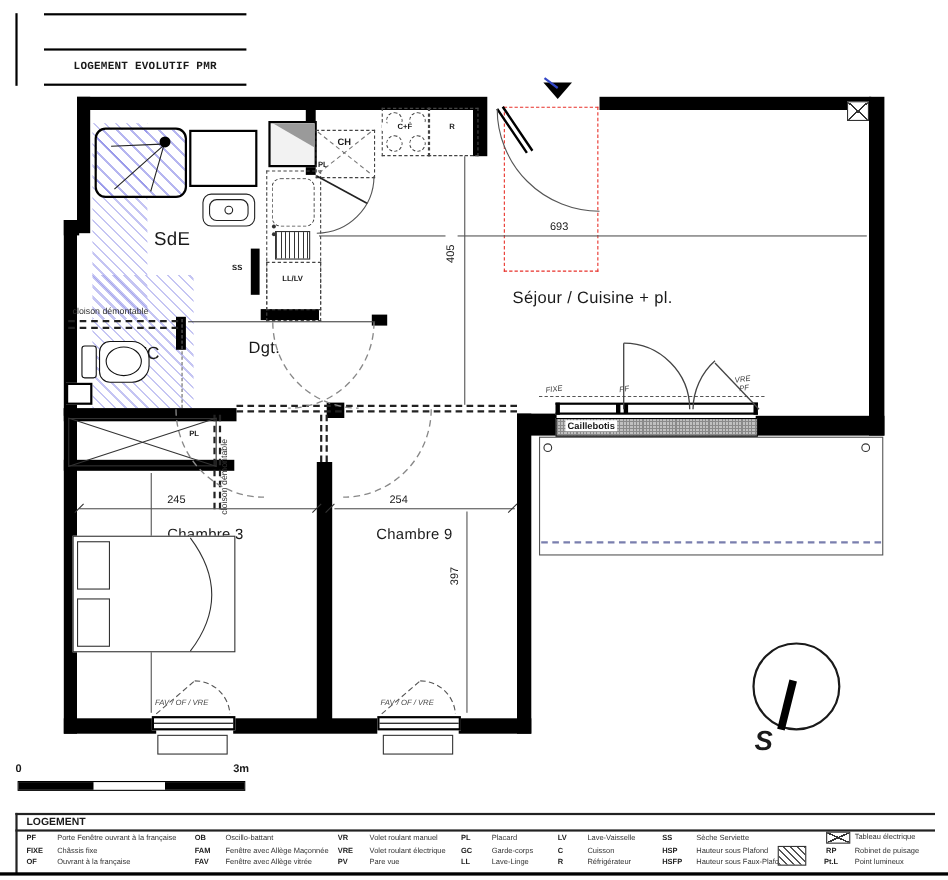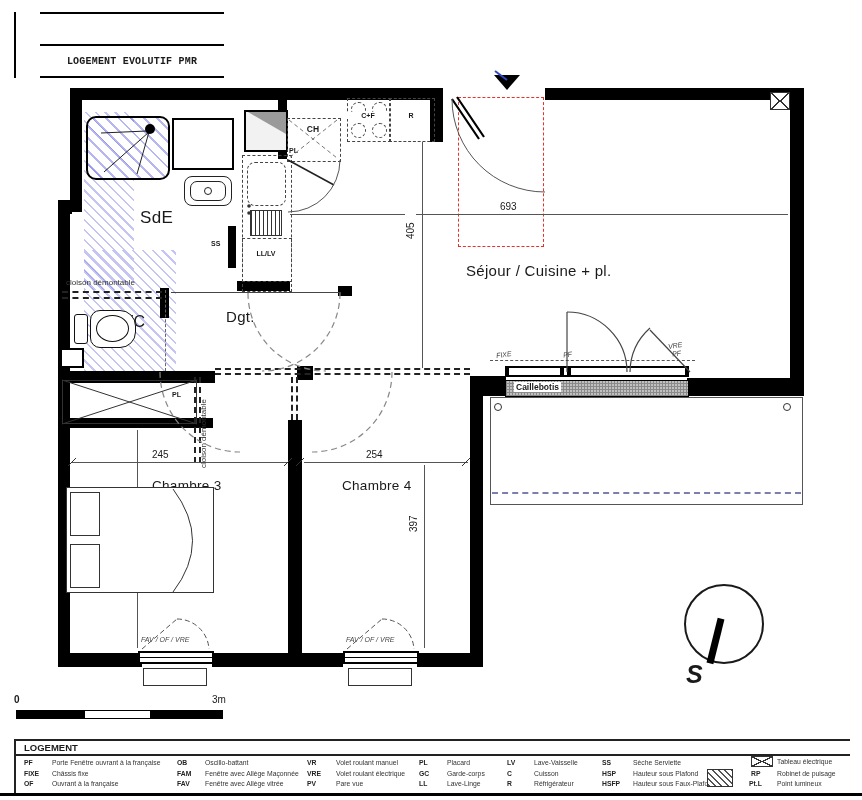--- a/index.html
+++ b/index.html
@@ -110,32 +110,32 @@
   <div class="abs" style="left:458px;top:97px;width:86px;height:150px;border:1.5px dashed #e8312a;box-sizing:border-box;"></div>
 
   <div class="hl" style="left:290px;top:214px;width:498px;"></div>
   <div class="lbl dim" style="left:498px;top:201px;">693</div>
   <div class="vl" style="left:422px;top:142px;height:226px;"></div>
   <div class="lbl dim vtxt" style="left:405px;top:205px;height:32px;padding:2px 0;">405</div>
 
   <div class="hl" style="left:72px;top:462px;width:216px;"></div>
   <div class="hl" style="left:304px;top:462px;width:164px;"></div>
   <div class="lbl dim" style="left:150px;top:449px;">245</div>
-  <div class="lbl dim" style="left:364px;top:449px;">254</div>
+  <div class="lbl dim" style="left:352px;top:449px;">254</div>
   <div class="vl" style="left:137px;top:430px;height:218px;"></div>
   <div class="vl" style="left:424px;top:465px;height:183px;"></div>
   <div class="lbl dim vtxt" style="left:121px;top:496px;height:32px;padding:2px 0;">397</div>
   <div class="lbl dim vtxt" style="left:408px;top:498px;height:32px;padding:2px 0;">397</div>
 
   <div class="lbl room" style="left:140px;top:208px;font-size:17px;">SdE</div>
   <div class="lbl room" style="left:118px;top:313px;font-size:16px;">WC</div>
   <div class="lbl room" style="left:226px;top:308px;">Dgt.</div>
   <div class="lbl room" style="left:452px;top:262px;margin-left:14px;">Séjour / Cuisine + pl.</div>
   <div class="lbl room" style="left:152px;top:478px;font-size:13.5px;">Chambre 3</div>
-  <div class="lbl room" style="left:342px;top:478px;font-size:13.5px;">Chambre 4</div>
+  <div class="lbl room" style="left:342px;top:478px;font-size:13.5px;">Chambre 9</div>
   <div class="lbl room" style="left:604px;top:432px;">Terrasse</div>
 
   <div class="lbl" style="left:66px;top:278px;font-size:8px;color:#333;">cloison démontable</div>
   <div class="lbl vtxt" style="left:199px;top:378px;height:90px;font-size:8px;color:#333;">cloison démontable</div>
 
   <div class="abs" style="left:74px;top:314px;width:14px;height:30px;border:1.5px solid #111;border-radius:3px;box-sizing:border-box;background:#fff;"></div>
   <div class="abs" style="left:90px;top:310px;width:46px;height:38px;border:1.5px solid #111;border-radius:10px 16px 16px 10px;box-sizing:border-box;background:#fff;"></div>
   <div class="abs" style="left:96px;top:315px;width:33px;height:27px;border:1px solid #111;border-radius:50%;box-sizing:border-box;"></div>
 
   <div class="abs" style="left:62px;top:380px;width:135px;height:44px;border:1px solid #333;box-sizing:border-box;"></div>
@@ -174,21 +174,21 @@
   <div class="lbl it" style="left:496px;top:351px;font-size:7px;transform:rotate(-8deg);">FIXE</div>
   <div class="lbl it" style="left:563px;top:351px;font-size:7px;transform:rotate(-8deg);">PF</div>
   <div class="lbl it" style="left:668px;top:342px;font-size:7px;transform:rotate(-8deg);">VRE</div>
   <div class="lbl it" style="left:672px;top:350px;font-size:7px;transform:rotate(-8deg);">PF</div>
 
   <div class="abs" style="left:684px;top:584px;width:80px;height:80px;border:2px solid #1a1a1a;border-radius:50%;box-sizing:border-box;"></div>
   <div class="abs" style="left:712px;top:618px;width:7px;height:46px;background:#000;transform:rotate(14deg);"></div>
   <div class="lbl" style="left:686px;top:660px;font-size:25px;font-weight:bold;font-style:italic;">S</div>
 
   <div class="lbl" style="left:14px;top:694px;font-size:10px;font-weight:bold;">0</div>
-  <div class="lbl" style="left:212px;top:694px;font-size:10px;font-weight:normal;">3m</div>
+  <div class="lbl" style="left:212px;top:694px;font-size:10px;font-weight:bold;">3m</div>
   <div class="abs" style="left:16px;top:710px;width:207px;height:9px;border:1px solid #000;box-sizing:border-box;background:#fff;">
     <div style="position:absolute;left:0;top:0;width:68px;height:100%;background:#000;"></div>
     <div style="position:absolute;right:0;top:0;width:72px;height:100%;background:#000;"></div>
   </div>
 
   <svg width="862" height="800">
 
     <g stroke="#222" stroke-width="1" fill="none">
       <path d="M101,133 L147,131 M149,132 L104,172 M149,132 L137,174"></path>
     </g>

